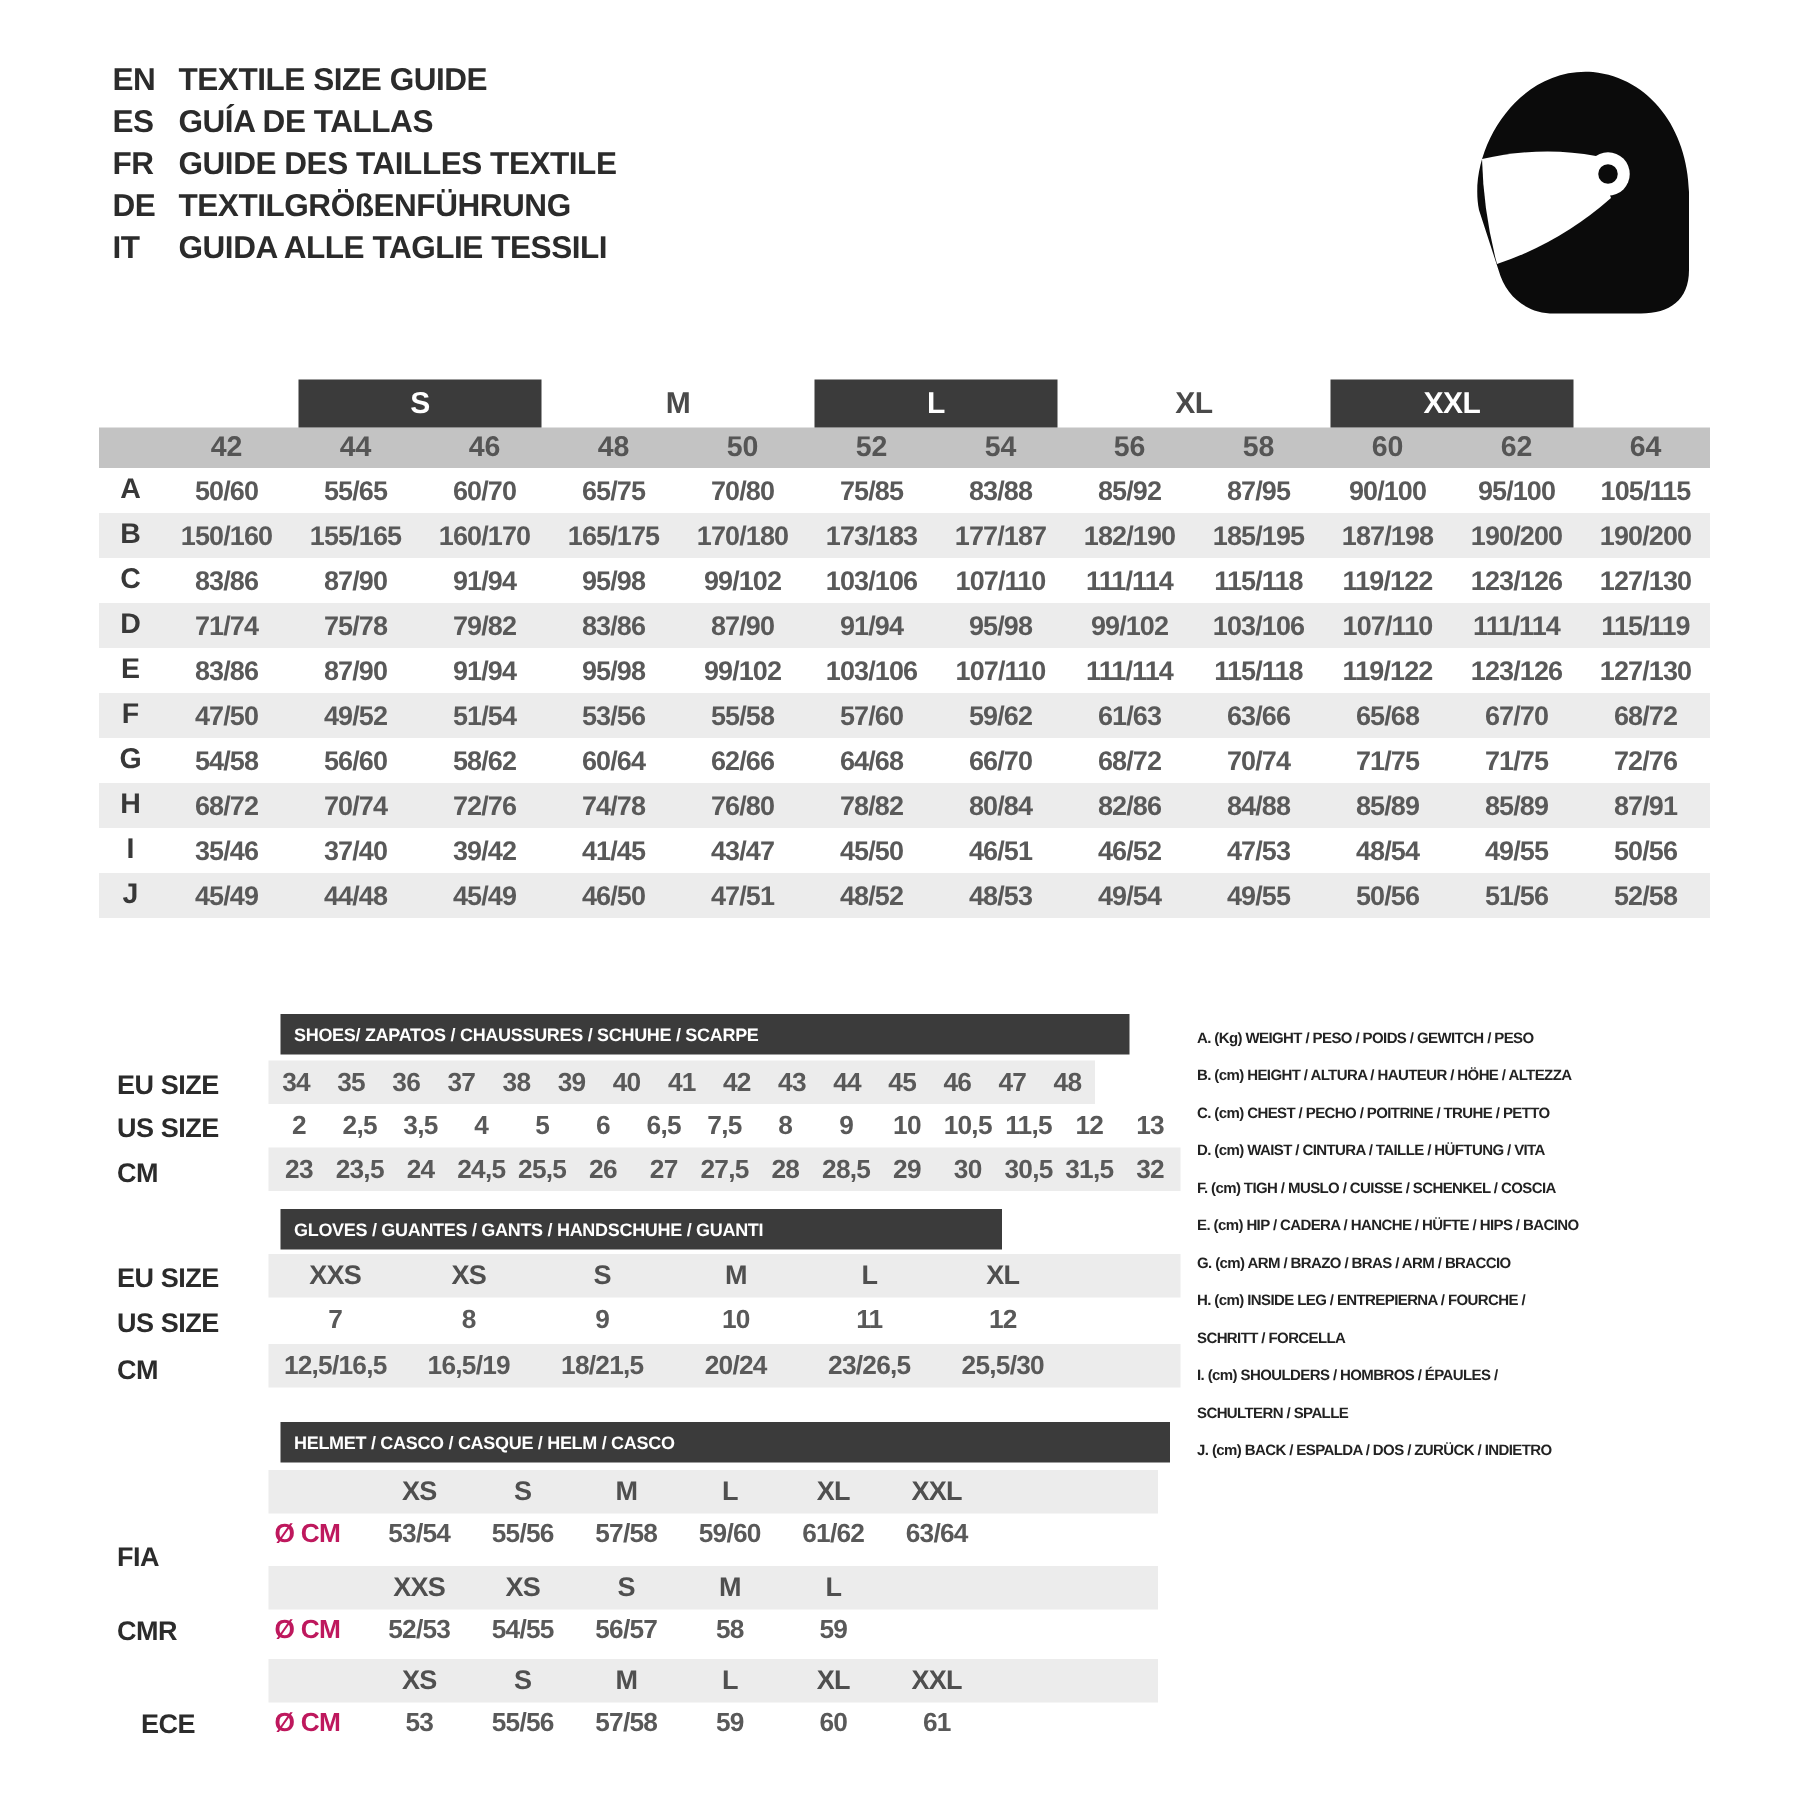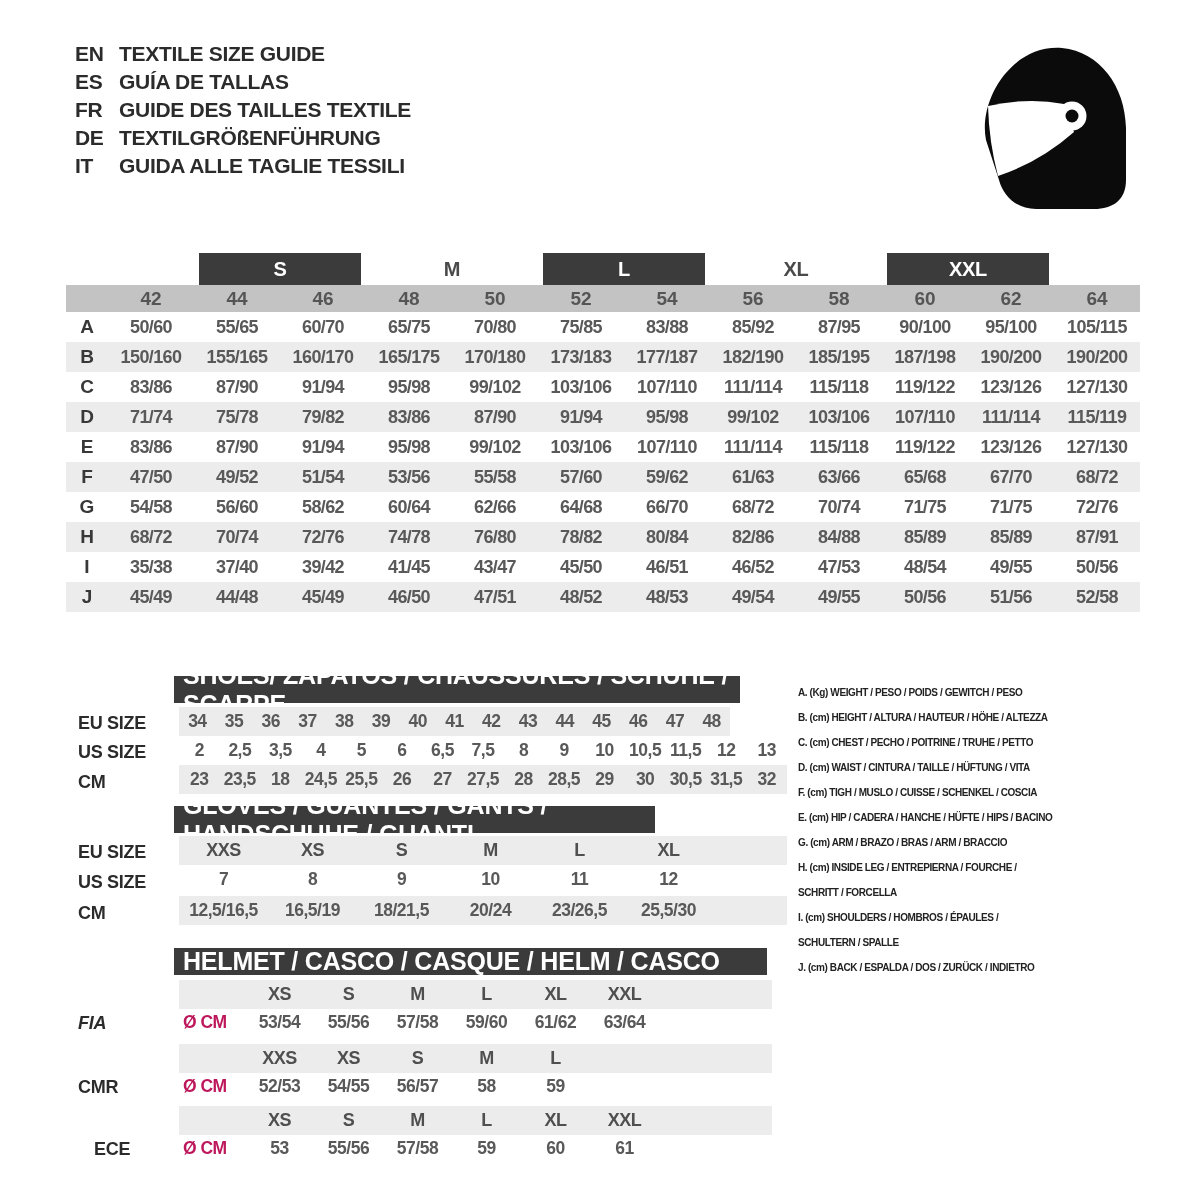--- a/index.html
+++ b/index.html
@@ -21,22 +21,22 @@
     font-size:20px;color:#4a4a4a;letter-spacing:-0.3px;}
   .group-cell.box{background:#3b3b3b;color:#ffffff;margin:0 5px;}
   .num-row{height:27px;background:#c3c3c3;}
   .num-cell{display:flex;align-items:center;justify-content:center;font-size:19px;color:#555555;}
   .data-row{height:30px;}
   .data-row.stripe{background:#ececec;}
   .letter-cell{display:flex;align-items:center;justify-content:center;font-size:19px;color:#383838;}
   .val-cell{display:flex;align-items:center;justify-content:center;font-size:18px;color:#595959;letter-spacing:-0.6px;white-space:nowrap;}
   
   .subtable{position:absolute;left:0;top:0;width:1200px;}
-  .bar{position:absolute;left:174px;height:27px;background:#3b3b3b;color:#ffffff;
-    display:flex;align-items:center;padding-left:9px;font-size:25px;letter-spacing:-0.2px;box-sizing:border-box;}
+  .bar{position:absolute;left:187px;height:27px;background:#3b3b3b;color:#ffffff;
+    display:flex;align-items:center;padding-left:9px;font-size:12px;letter-spacing:-0.2px;box-sizing:border-box;}
   .side-label{position:absolute;left:78px;font-size:18px;color:#2b2b2b;letter-spacing:-0.3px;white-space:nowrap;}
   .srow{position:absolute;left:179px;display:grid;align-items:center;}
   .srow.stripe{background:#ececec;}
   .scell{display:flex;align-items:center;justify-content:center;font-size:17.5px;color:#595959;letter-spacing:-0.5px;white-space:nowrap;}
   .scell.sizehdr{color:#4f4f4f;font-size:18px;}
   .scell.unit{justify-content:flex-start;padding-left:4px;color:#be185d;}
   
   .legend{position:absolute;left:798px;top:680px;width:390px;}
   .legend-line{font-size:10px;line-height:25px;color:#222222;letter-spacing:-0.4px;white-space:nowrap;}
 </style>
@@ -217,21 +217,21 @@
           <div class="val-cell">78/82</div>
           <div class="val-cell">80/84</div>
           <div class="val-cell">82/86</div>
           <div class="val-cell">84/88</div>
           <div class="val-cell">85/89</div>
           <div class="val-cell">85/89</div>
           <div class="val-cell">87/91</div>
         </div>
         <div class="grid13 data-row">
           <div class="letter-cell">I</div>
-          <div class="val-cell">35/38</div>
+          <div class="val-cell">35/46</div>
           <div class="val-cell">37/40</div>
           <div class="val-cell">39/42</div>
           <div class="val-cell">41/45</div>
           <div class="val-cell">43/47</div>
           <div class="val-cell">45/50</div>
           <div class="val-cell">46/51</div>
           <div class="val-cell">46/52</div>
           <div class="val-cell">47/53</div>
           <div class="val-cell">48/54</div>
           <div class="val-cell">49/55</div>
@@ -287,21 +287,21 @@
         <div class="scell">9</div>
         <div class="scell">10</div>
         <div class="scell">10,5</div>
         <div class="scell">11,5</div>
         <div class="scell">12</div>
         <div class="scell">13</div>
       </div>
       <div class="srow stripe" style="top: 89px; width: 608px; height: 29px; grid-template-columns: repeat(15, 1fr);">
         <div class="scell">23</div>
         <div class="scell">23,5</div>
-        <div class="scell">18</div>
+        <div class="scell">24</div>
         <div class="scell">24,5</div>
         <div class="scell">25,5</div>
         <div class="scell">26</div>
         <div class="scell">27</div>
         <div class="scell">27,5</div>
         <div class="scell">28</div>
         <div class="scell">28,5</div>
         <div class="scell">29</div>
         <div class="scell">30</div>
         <div class="scell">30,5</div>
@@ -393,21 +393,21 @@
       </div>
       <div class="srow" style="top: 186px; width: 593px; height: 29px; grid-template-columns: 66px repeat(6, 69px);">
         <div class="scell unit">Ø CM</div>
         <div class="scell">53</div>
         <div class="scell">55/56</div>
         <div class="scell">57/58</div>
         <div class="scell">59</div>
         <div class="scell">60</div>
         <div class="scell">61</div>
       </div>
-      <div class="side-label" style="top: 65px; font-style: italic;">FIA</div>
+      <div class="side-label" style="top: 80px;">FIA</div>
       <div class="side-label" style="top: 129px;">CMR</div>
       <div class="side-label" style="top: 191px; margin-left: 16px;">ECE</div>
     </div>
 
   <div class="legend" id="legend">
       <div class="legend-line">A. (Kg) WEIGHT / PESO / POIDS / GEWITCH / PESO</div>
       <div class="legend-line">B. (cm) HEIGHT / ALTURA / HAUTEUR / HÖHE / ALTEZZA</div>
       <div class="legend-line">C. (cm) CHEST / PECHO / POITRINE / TRUHE / PETTO</div>
       <div class="legend-line">D. (cm) WAIST / CINTURA / TAILLE / HÜFTUNG / VITA</div>
       <div class="legend-line">F. (cm) TIGH / MUSLO / CUISSE / SCHENKEL / COSCIA</div>

